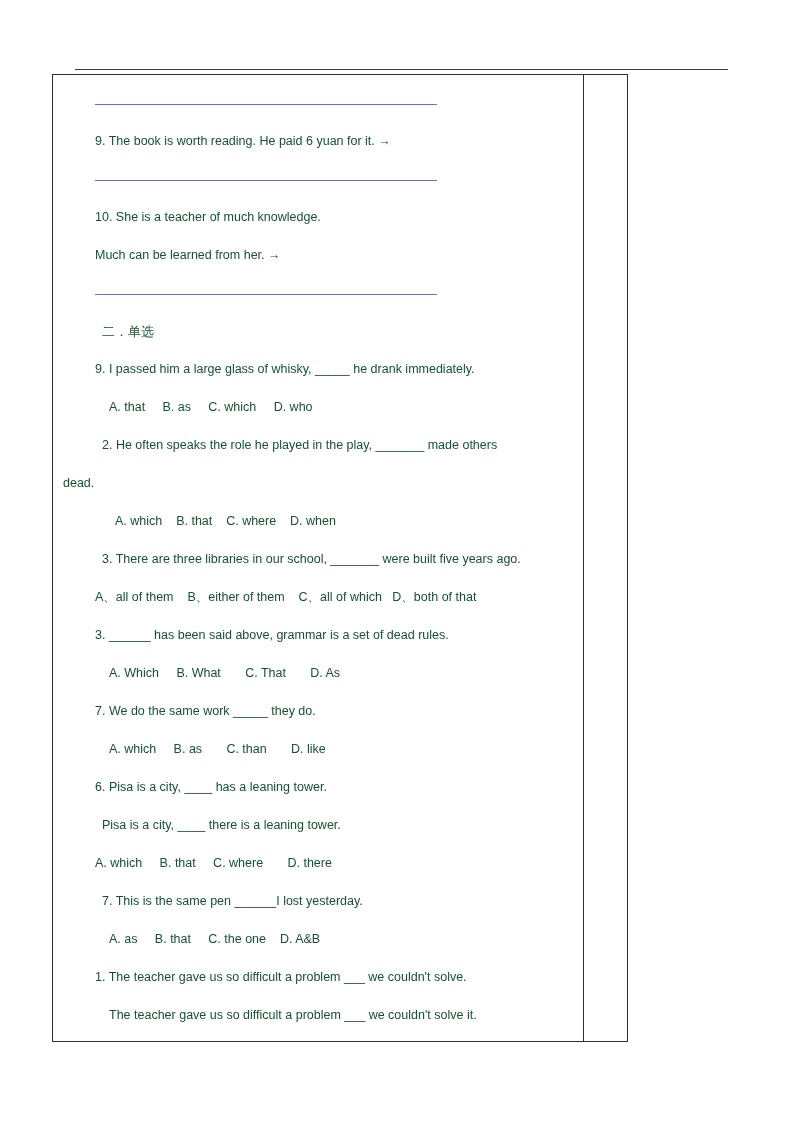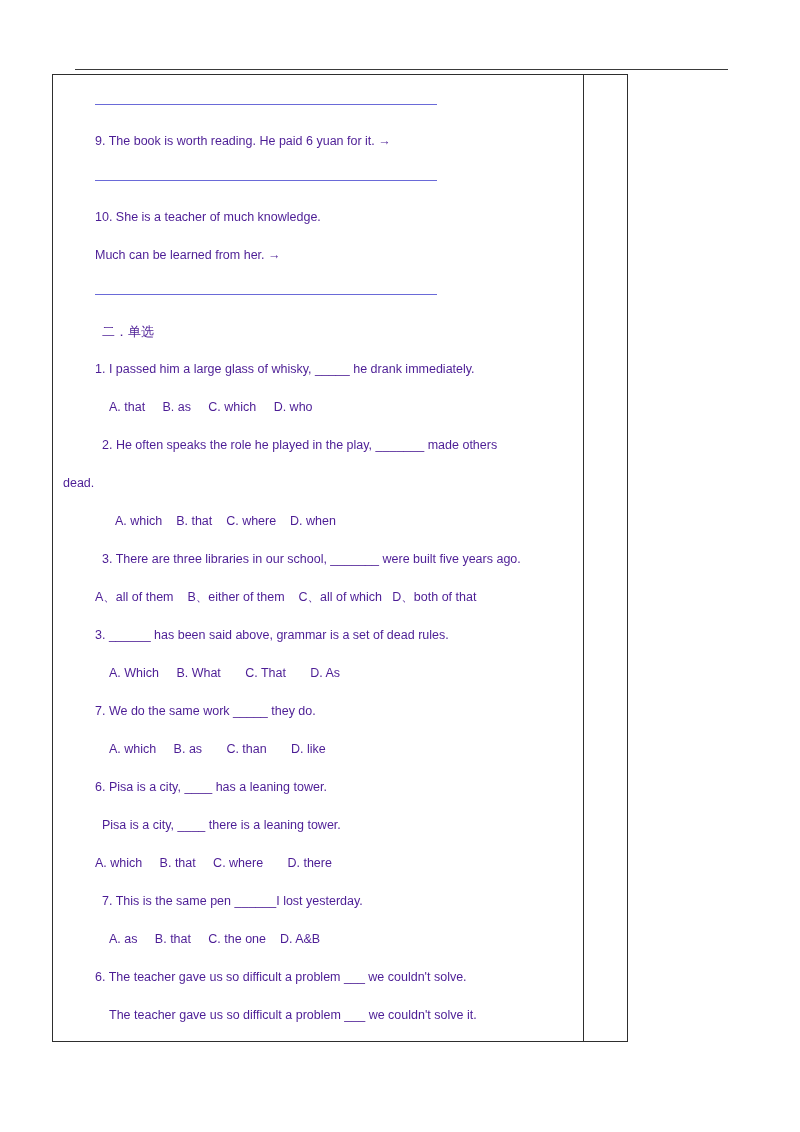--- a/index.html
+++ b/index.html
@@ -43,21 +43,21 @@
   td.main-cell { width: 530px; }
   td.side-cell { width: 43px; }
 
   .cell-inner {
     padding: 10px 4px 6px 4px;
     box-sizing: border-box;
   }
 
   
   .p {
-    color: #4c1d95;
+    color: #14532d;
     font-size: 12.5px;
     line-height: 1.25;
     margin: 0;
     padding: 0;
     white-space: pre-wrap;
     height: 38px;
     display: flex;
     align-items: center;
   }
   .p.cn {
@@ -100,36 +100,36 @@
             <div class="p ind-1">9. The book is worth reading. He paid 6 yuan for it. →</div>
             <div class="rule-row">
               <div class="long-rule"></div>
             </div>
             <div class="p ind-1">10. She is a teacher of much knowledge.</div>
             <div class="p ind-1">Much can be learned from her. →</div>
             <div class="rule-row">
               <div class="long-rule"></div>
             </div>
             <div class="p ind-2 cn">二．单选</div>
-            <div class="p ind-1">1. I passed him a large glass of whisky, _____ he drank immediately.</div>
+            <div class="p ind-1">9. I passed him a large glass of whisky, _____ he drank immediately.</div>
             <div class="p ind-3">A. that     B. as     C. which     D. who</div>
             <div class="p ind-2">2. He often speaks the role he played in the play, _______ made others</div>
             <div class="p ind-0">dead.</div>
             <div class="p ind-4">A. which    B. that    C. where    D. when</div>
             <div class="p ind-2">3. There are three libraries in our school, _______ were built five years ago.</div>
             <div class="p ind-1">A、all of them    B、either of them    C、all of which   D、both of that</div>
             <div class="p ind-1">3. ______ has been said above, grammar is a set of dead rules.</div>
             <div class="p ind-3">A. Which     B. What       C. That       D. As</div>
             <div class="p ind-1">7. We do the same work _____ they do.</div>
             <div class="p ind-3">A. which     B. as       C. than       D. like</div>
             <div class="p ind-1">6. Pisa is a city, ____ has a leaning tower.</div>
             <div class="p ind-2">Pisa is a city, ____ there is a leaning tower.</div>
             <div class="p ind-1">A. which     B. that     C. where       D. there</div>
             <div class="p ind-2">7. This is the same pen ______I lost yesterday.</div>
             <div class="p ind-3">A. as     B. that     C. the one    D. A&amp;B</div>
-            <div class="p ind-1">6. The teacher gave us so difficult a problem ___ we couldn't solve.</div>
+            <div class="p ind-1">1. The teacher gave us so difficult a problem ___ we couldn't solve.</div>
             <div class="p ind-3">The teacher gave us so difficult a problem ___ we couldn't solve it.</div>
           </div>
     </td>
     <td class="side-cell"></td>
   </tr>
 </tbody>
   </table>
 
 </body></html>

